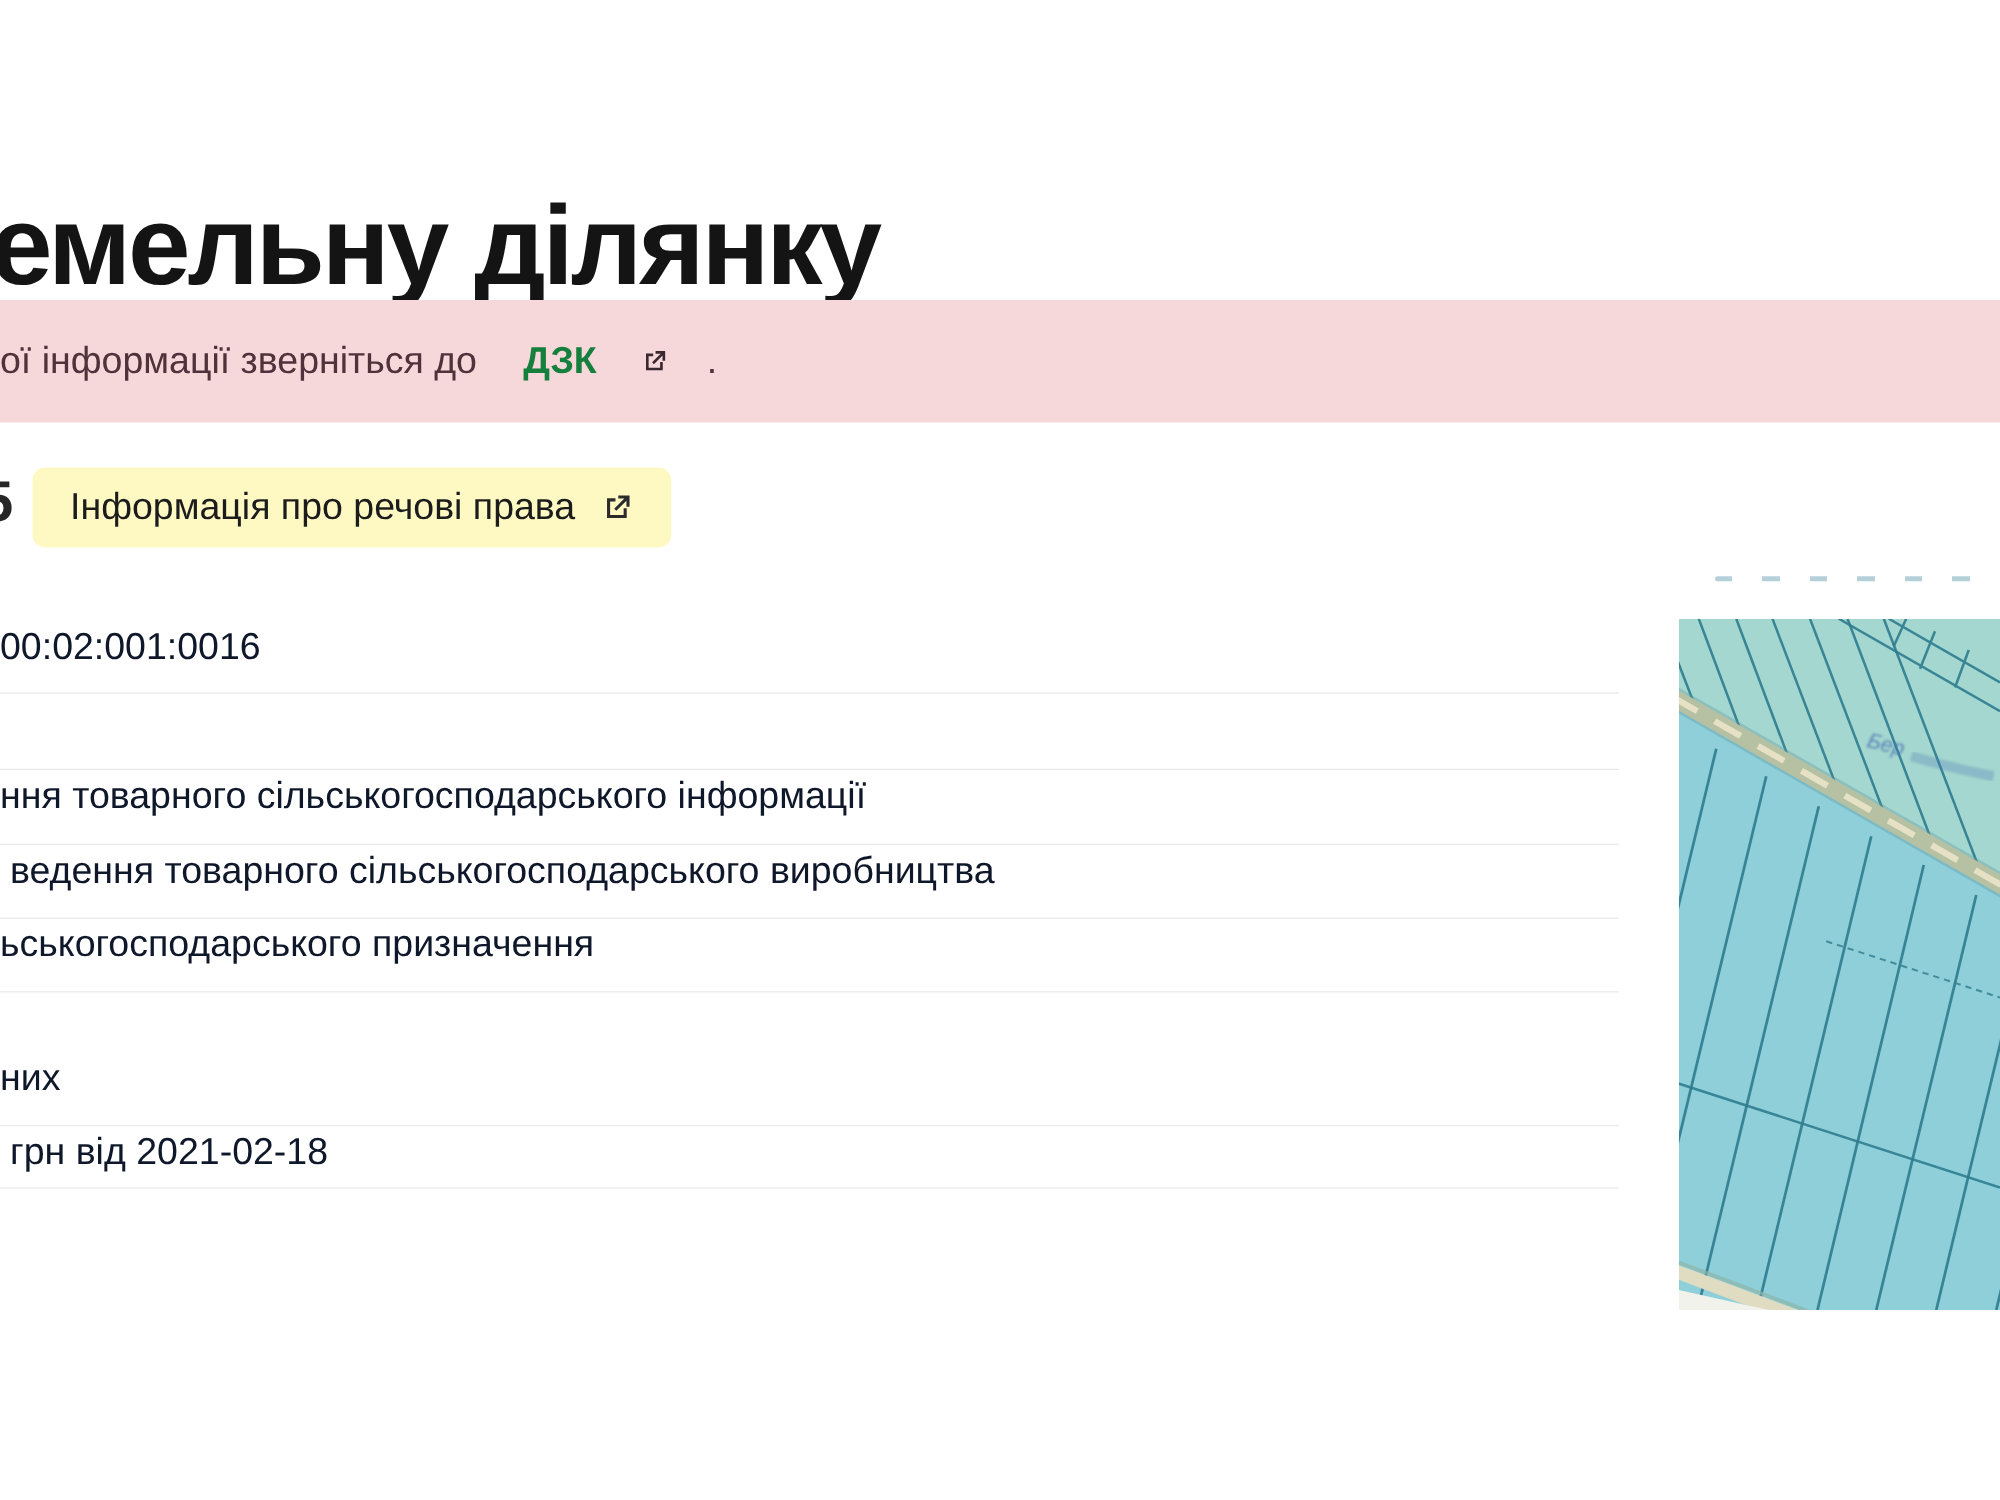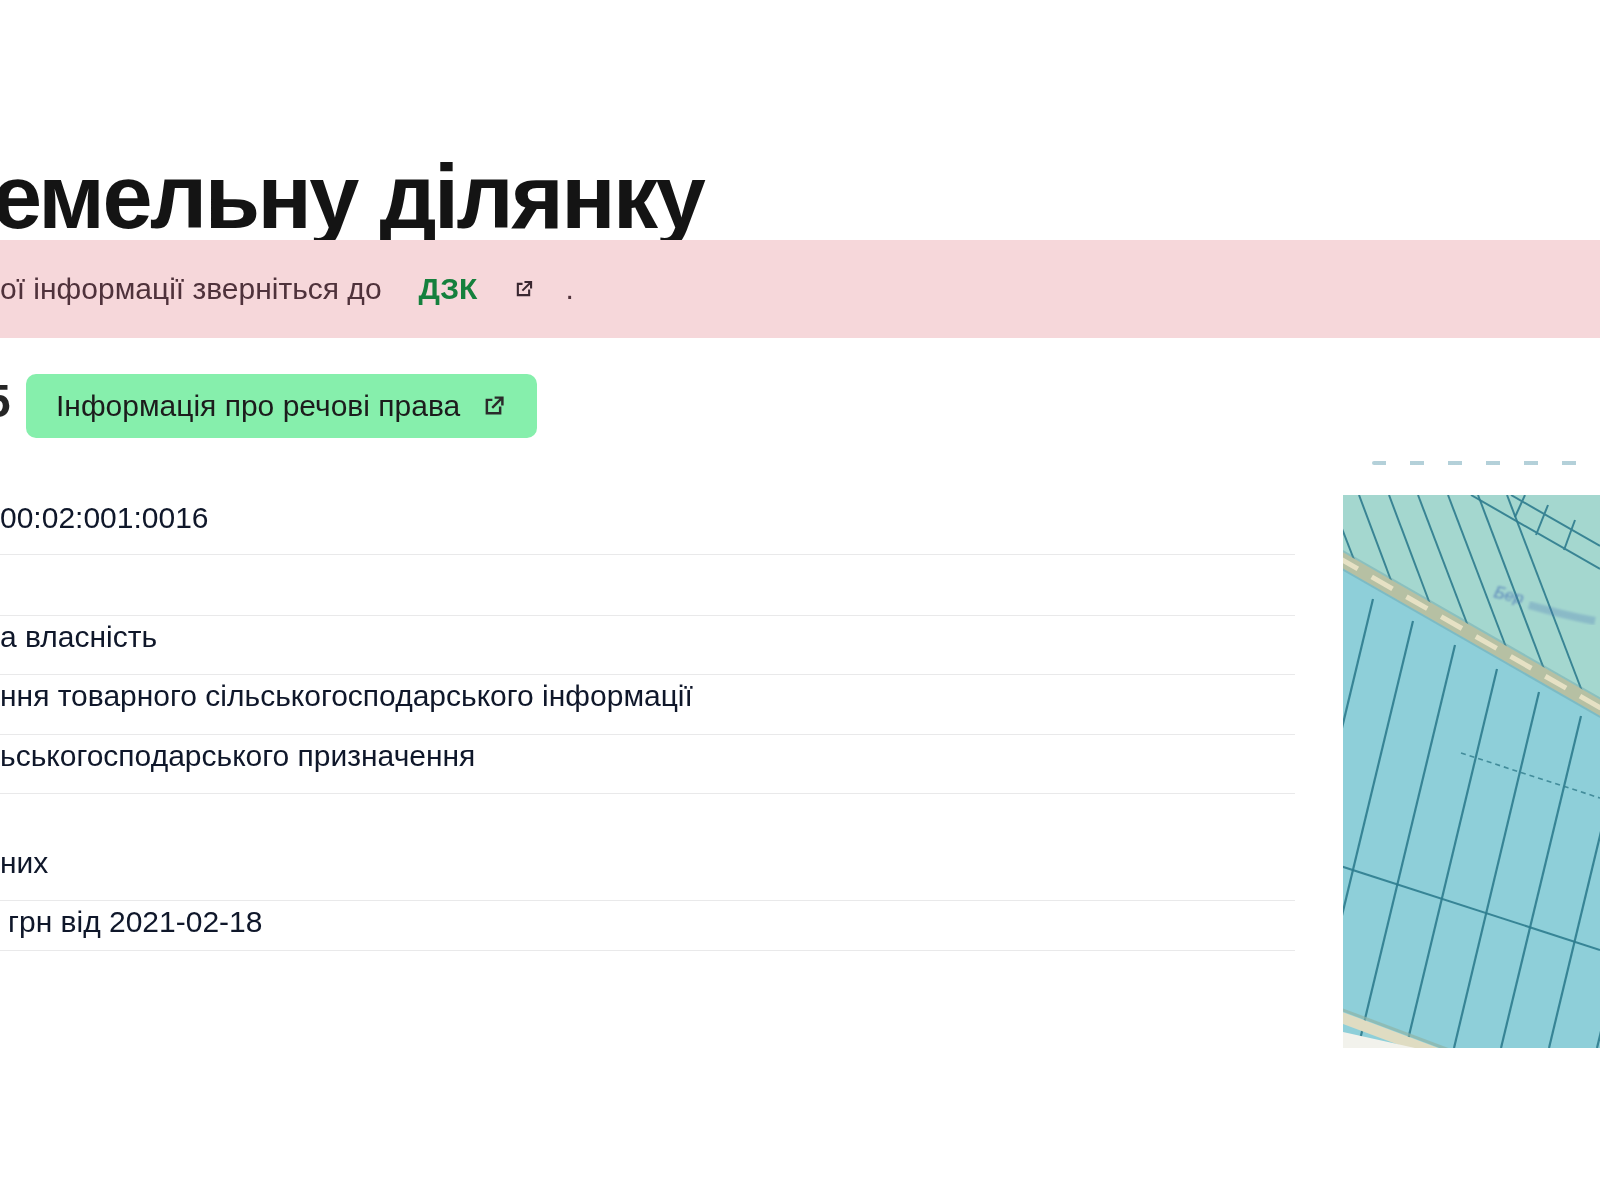--- a/index.html
+++ b/index.html
@@ -27,21 +27,21 @@
 
   
   .section-number{
     position:absolute;left:0;top:376px;width:14px;height:50px;overflow:hidden;
   }
   .section-number span{
     display:inline-block;margin-left:-15px;font-size:46px;font-weight:600;color:#262626;line-height:50px;
   }
   .rights-button{
     position:absolute;left:26px;top:374px;height:64px;
-    background:#86efac;border:none;border-radius:10px;
+    background:#fef9c3;border:none;border-radius:10px;
     display:inline-flex;align-items:center;gap:20px;
     padding:0 30px;font-family:"Liberation Sans",sans-serif;
     font-size:30px;font-weight:500;color:#1c1c1c;cursor:pointer;white-space:nowrap;
   }
 
   
   .details{position:absolute;left:0;top:487px;width:1295px;}
   .row{
     box-sizing:border-box;border-bottom:1px solid #e9e9ea;
     display:flex;align-items:flex-start;padding-top:4px;
@@ -97,25 +97,25 @@
       </span>
   </button>
 
   <div class="details">
     <div class="row r1">
         <span>00:02:001:0016</span>
       </div>
     <div class="row r2">
         <span></span>
       </div>
-    <div class="row r3">
-        <span>а власність</span>
-      </div>
     <div class="row r4">
         <span>ння товарного сільськогосподарського інформації</span>
+      </div>
+    <div class="row r5">
+        <span>ведення товарного сільськогосподарського виробництва</span>
       </div>
     <div class="row r6">
         <span>ьськогосподарського призначення</span>
       </div>
     <div class="row r7">
         <span>них</span>
       </div>
     <div class="row r8">
         <span>грн від 2021-02-18</span>
       </div>

